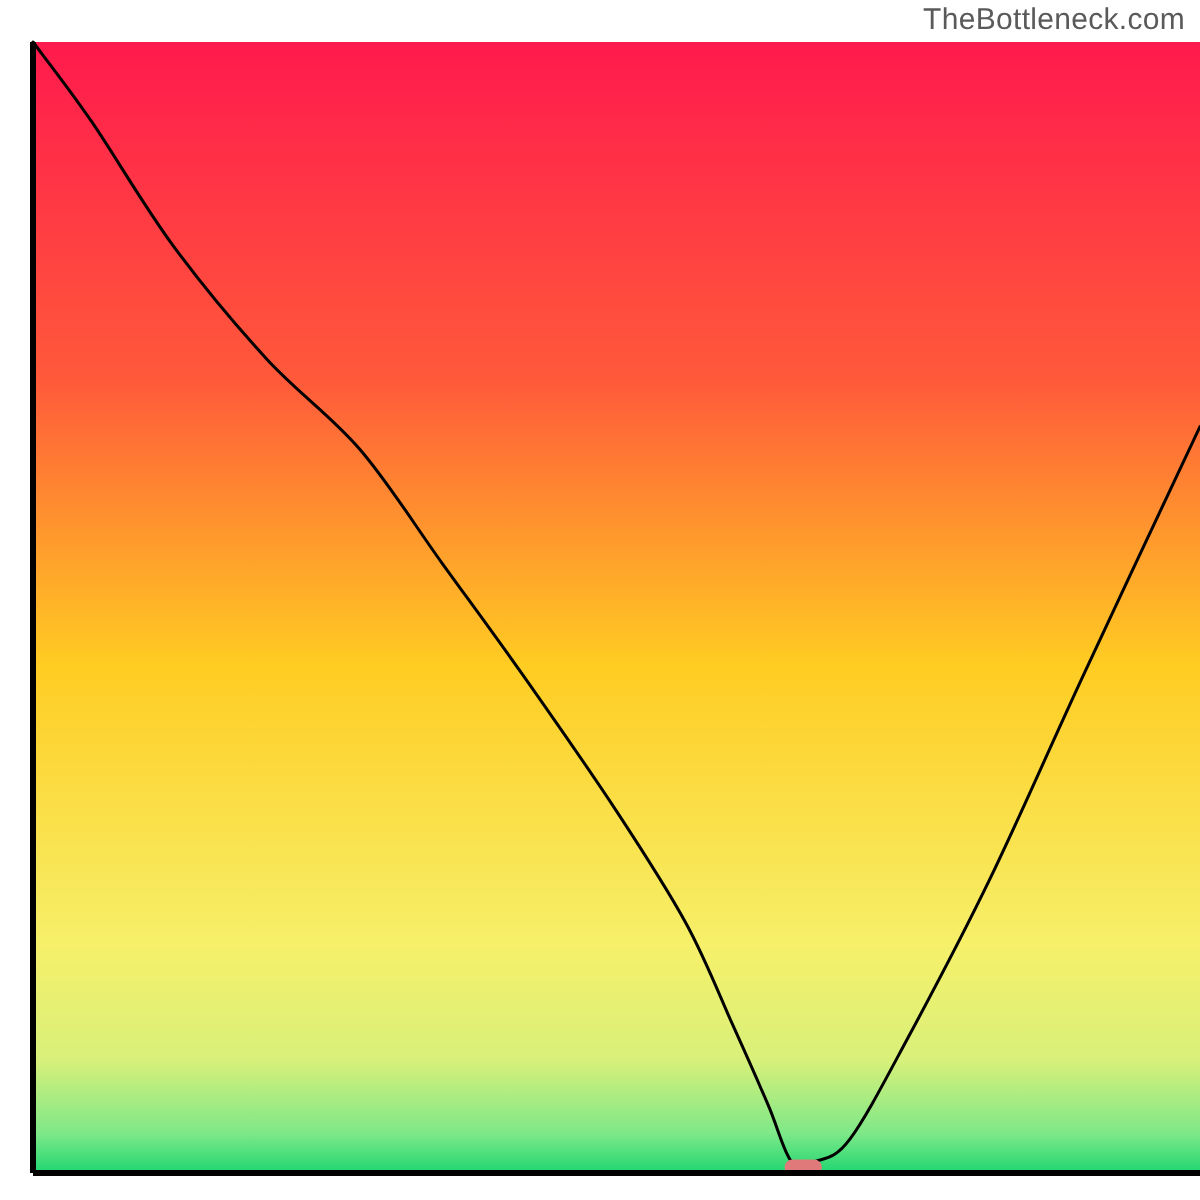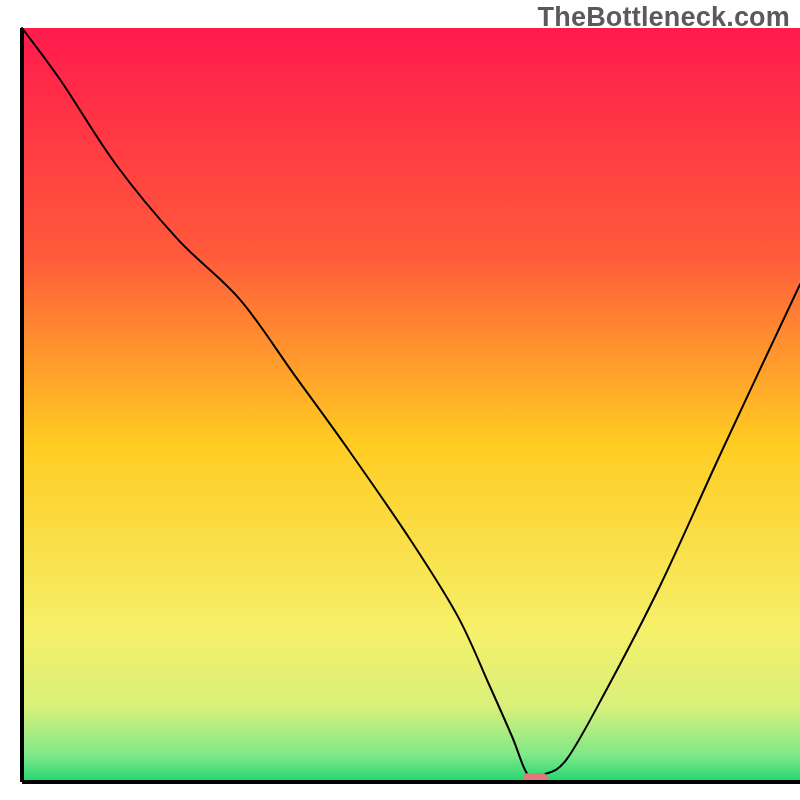--- a/index.html
+++ b/index.html
@@ -12,22 +12,22 @@
   }
   .chart-container {
     position: relative;
     width: 800px;
     height: 800px;
   }
   .watermark {
     position: absolute;
     top: 2px;
     right: 10px;
-    font-size: 27px;
-    font-weight: 700;
+    font-size: 20px;
+    font-weight: 400;
     color: #5a5a5a;
     letter-spacing: 0.2px;
     z-index: 10;
   }
   svg.plot {
     position: absolute;
     top: 0;
     left: 0;
   }
 </style>

